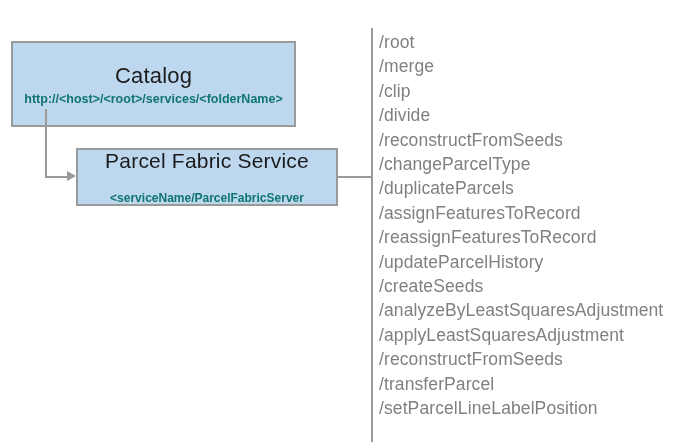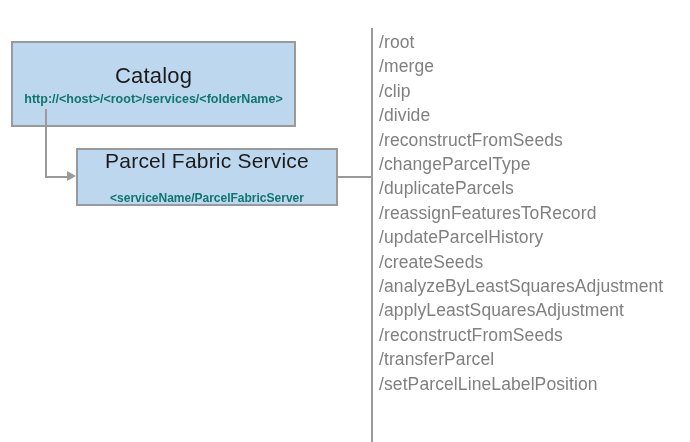--- a/index.html
+++ b/index.html
@@ -153,20 +153,21 @@
   <div id="ops-divider"></div>
 
   <ul id="operations-list">
       <li>/root</li>
       <li>/merge</li>
       <li>/clip</li>
       <li>/divide</li>
       <li>/reconstructFromSeeds</li>
       <li>/changeParcelType</li>
       <li>/duplicateParcels</li>
+      <li>/assignFeaturesToRecord</li>
       <li>/reassignFeaturesToRecord</li>
       <li>/updateParcelHistory</li>
       <li>/createSeeds</li>
       <li>/analyzeByLeastSquaresAdjustment</li>
       <li>/applyLeastSquaresAdjustment</li>
       <li>/reconstructFromSeeds</li>
       <li>/transferParcel</li>
       <li>/setParcelLineLabelPosition</li>
     </ul>
 

